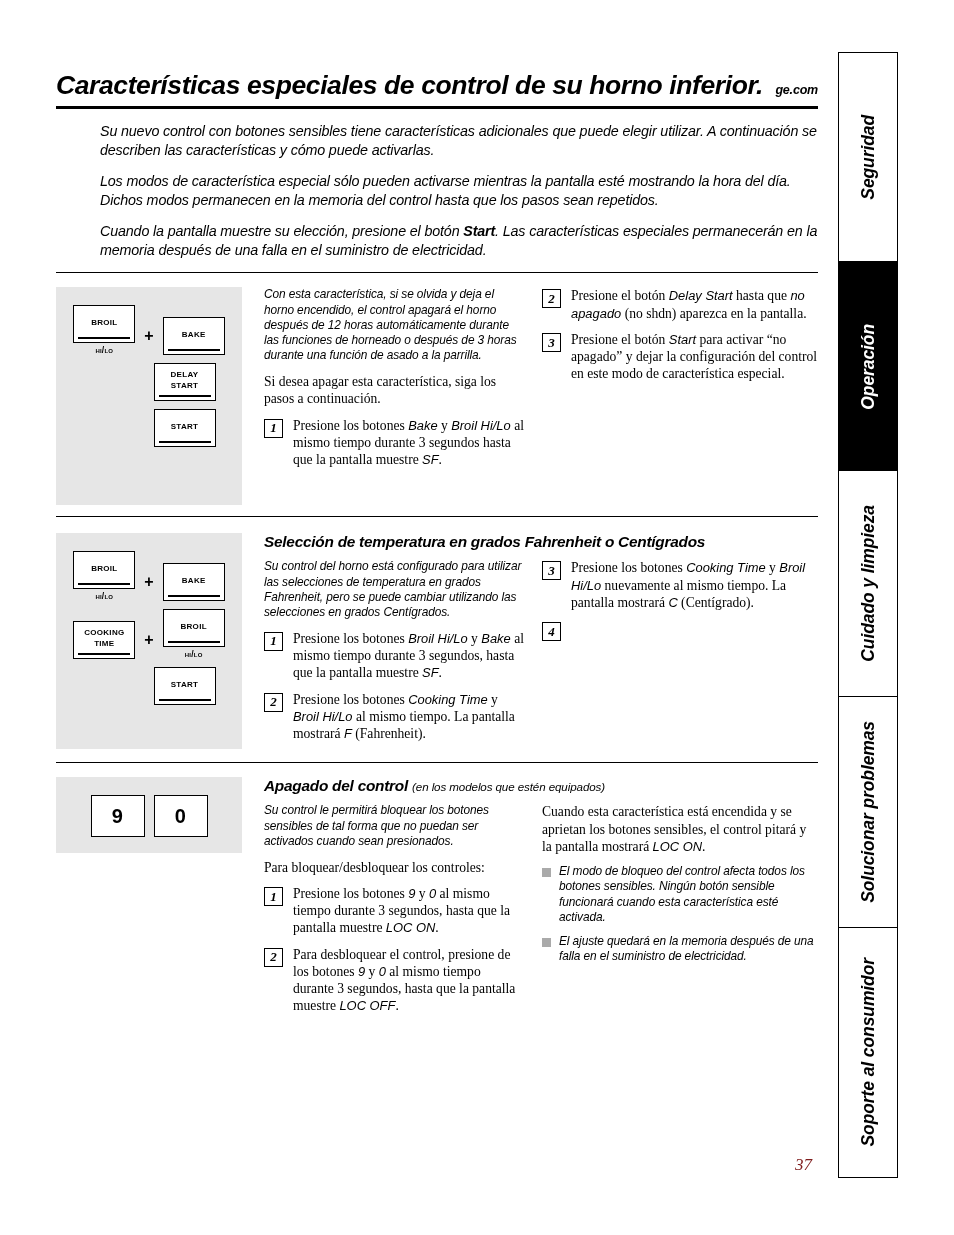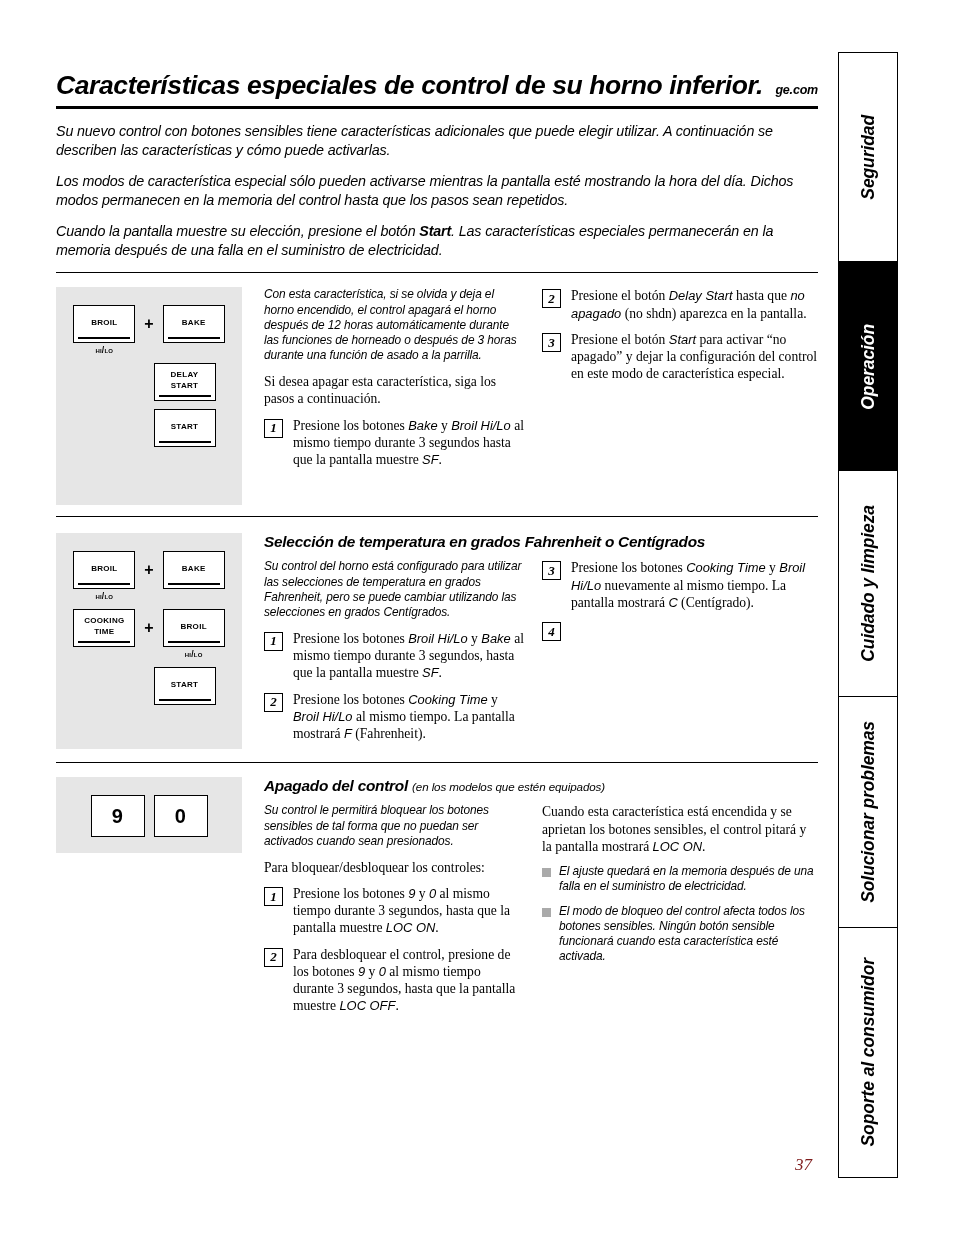--- a/index.html
+++ b/index.html
@@ -56,21 +56,21 @@
     font-weight:bold; font-style:italic;
     letter-spacing:-0.4px;
     font-family:"Liberation Sans", sans-serif;
   }
   .ge-com{
     font-size:12.5px; font-weight:bold; font-style:italic;
     padding-bottom:4px; letter-spacing:-0.2px;
   }
   .title-rule{ height:3px; background:#000; margin-top:2px; }
 
-  .intro{ margin-top:13px; }
+  .intro{ margin-top:13px;margin-left:44px; }
   .intro p{
     margin:0 0 13px 0;
     font-size:14.3px; font-style:italic;
     line-height:1.30;
     letter-spacing:-0.15px;
   }
   .intro p b{ font-style:italic; font-weight:bold; }
 
   hr.sec-rule{
     border:0; border-top:1.4px solid #000;
@@ -83,21 +83,21 @@
     background:#e6e6e6;
     flex:0 0 186px;
     box-sizing:border-box;
     padding:18px 0 16px 0;
   }
   .panel.tall1{ min-height:218px; }
   .panel.tall2{ min-height:216px; }
   .panel.tall3{ min-height:70px; }
 
   .btn-row{
-    display:flex; align-items:flex-start; justify-content:center;
+    display:flex; align-items:flex-end; justify-content:center;
     margin-bottom:8px;
   }
   .btn-wrap{ display:flex; flex-direction:column; align-items:center; }
   .btn{
     width:62px; height:38px;
     border:1.7px solid #000;
     background:#fff;
     box-sizing:border-box;
     display:flex; align-items:center; justify-content:center;
     position:relative;
@@ -403,25 +403,25 @@
               <span class="step-num">2</span>
               <span class="step-txt"><span>Para desbloquear el control, presione de los botones </span><b>9</b><span> y </span><b>0</b><span> al mismo tiempo durante 3 segundos, hasta que la pantalla muestre </span><b>LOC OFF</b><span>.</span></span>
             </div>
           </div>
 
           <div class="col-b">
             <p class="serif"><span>Cuando esta característica está encendida y se aprietan los botones sensibles, el control pitará y la pantalla mostrará </span><b>LOC ON</b><span>.</span></p>
 
             <div class="bullet">
               <span class="bullet-mark"></span>
-              <span class="bullet-txt">El ajuste quedará en la memoria después de una falla en el suministro de electricidad.</span>
+              <span class="bullet-txt">El modo de bloqueo del control afecta todos los botones sensibles. Ningún botón sensible funcionará cuando esta característica esté activada.</span>
             </div>
             <div class="bullet">
               <span class="bullet-mark"></span>
-              <span class="bullet-txt">El modo de bloqueo del control afecta todos los botones sensibles. Ningún botón sensible funcionará cuando esta característica esté activada.</span>
+              <span class="bullet-txt">El ajuste quedará en la memoria después de una falla en el suministro de electricidad.</span>
             </div>
           </div>
         </div>
       </div>
     </div>
 
   </div>
 
   <div class="page-num">37</div>
 </div>

